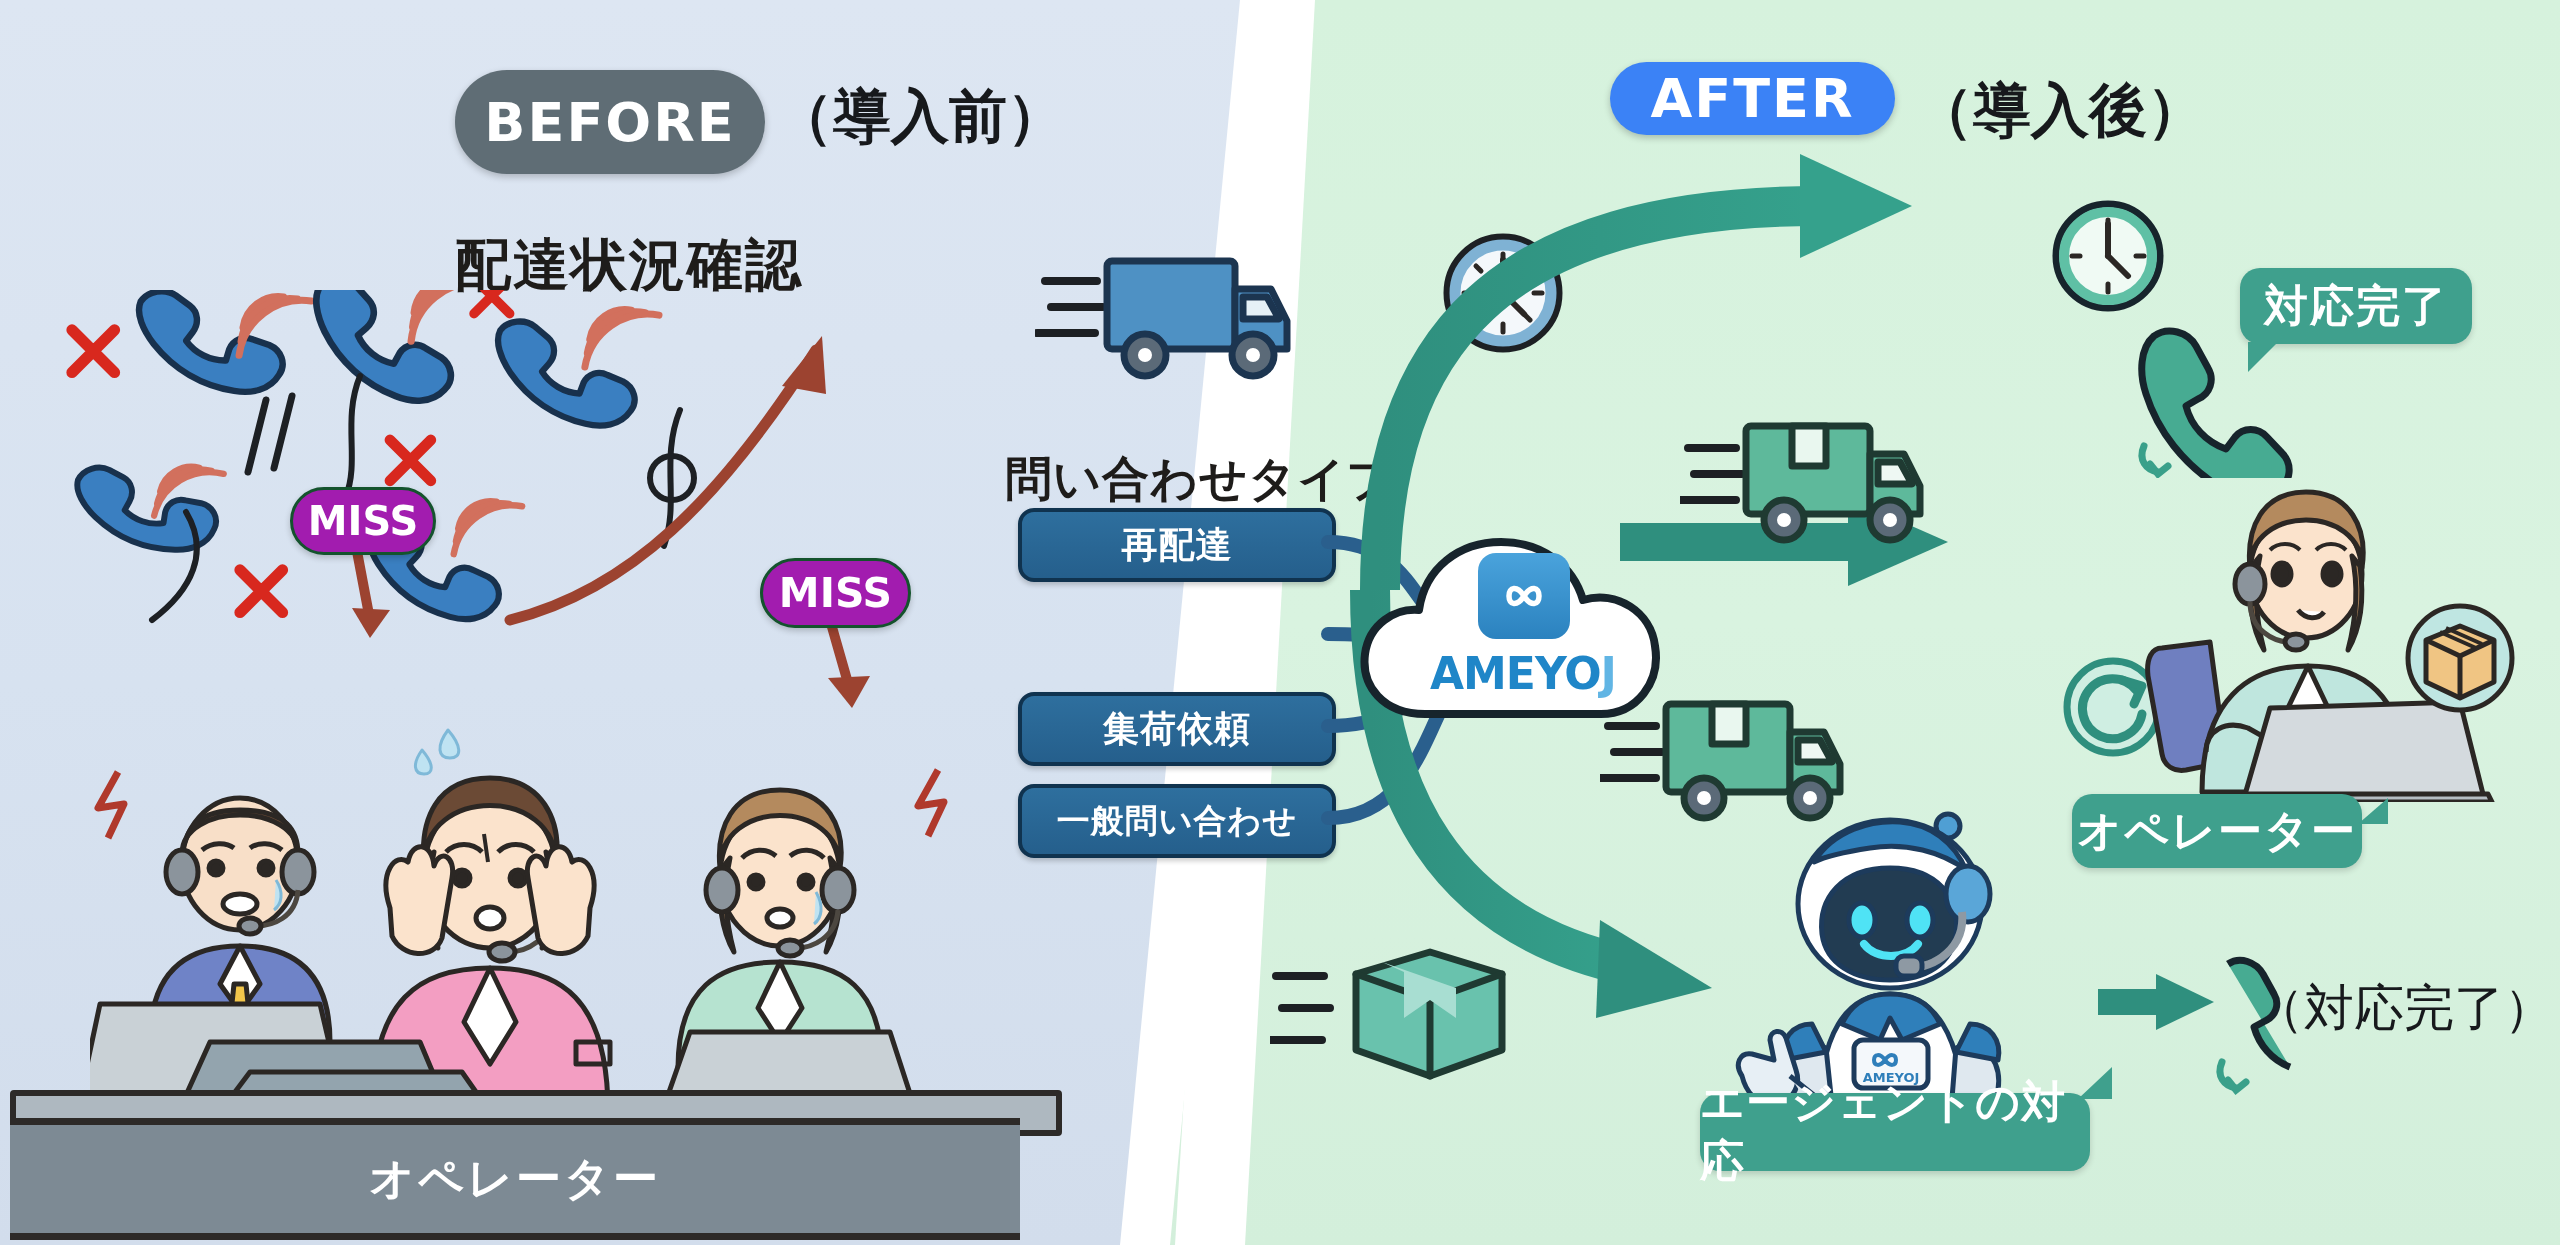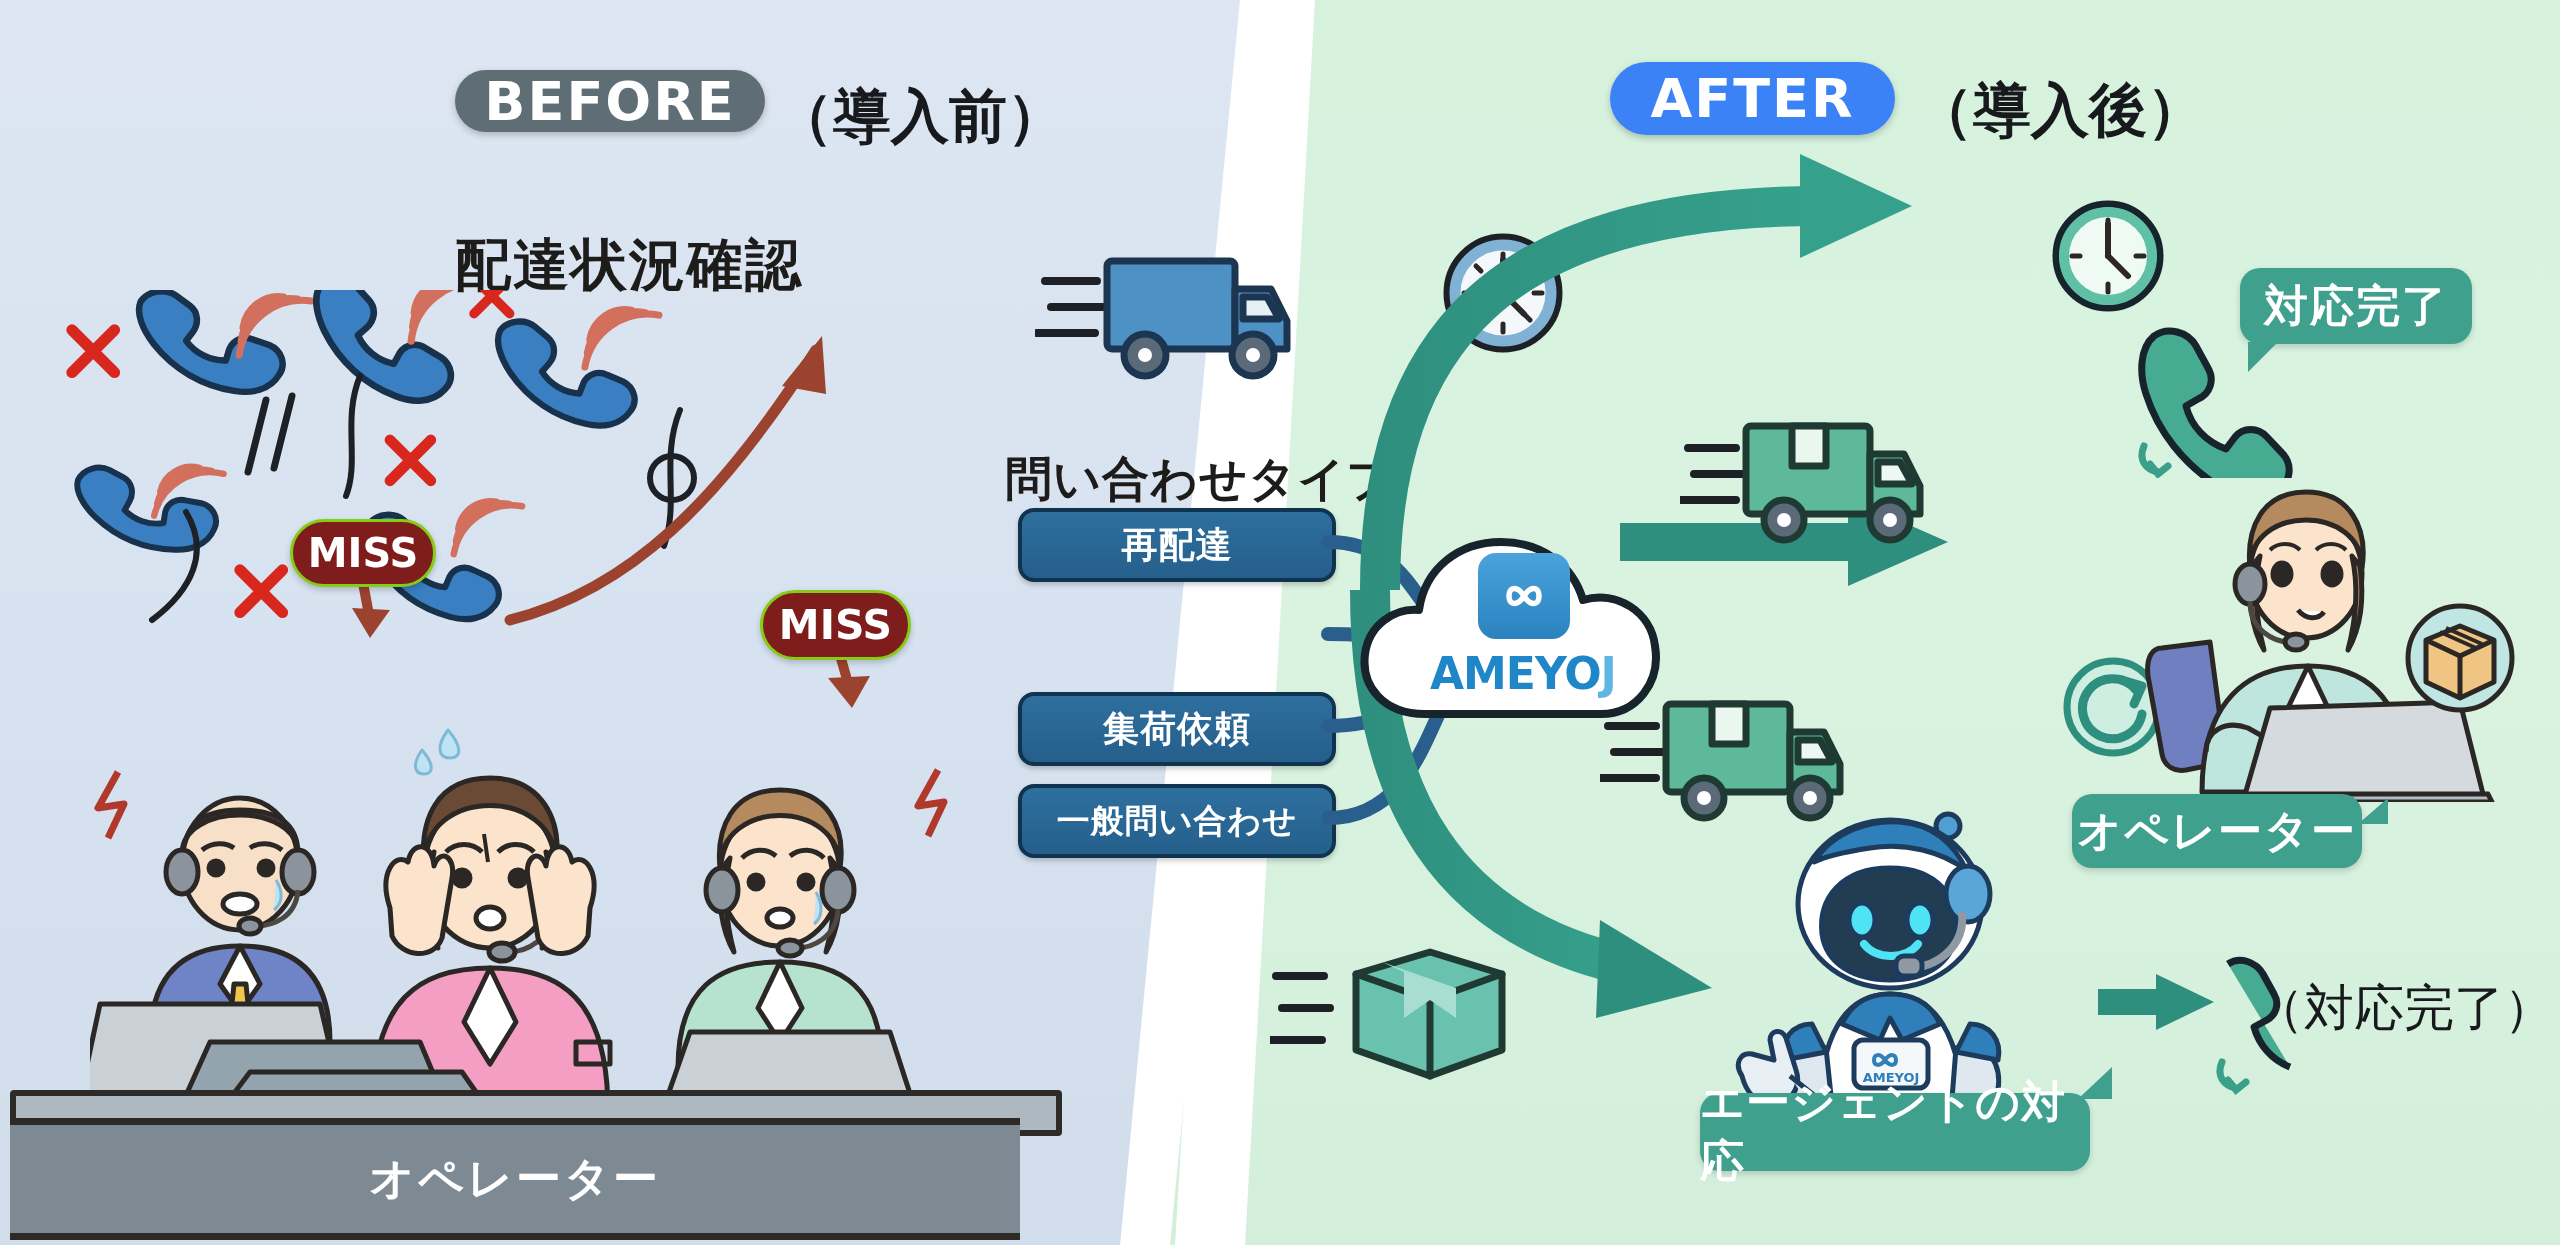--- a/index.html
+++ b/index.html
@@ -27,40 +27,40 @@
     background:#ffffff;
     clip-path:polygon(75px 0,140px 0,70px 1245px,0 1245px);
   }
 
   
   .pill{
     position:absolute;display:flex;align-items:center;justify-content:center;
     border-radius:999px;color:#fff;font-weight:bold;letter-spacing:2px;
     box-shadow:0 3px 7px rgba(0,0,0,.22);
   }
-  .pill-before{left:455px;top:70px;width:310px;height:62px;background:#5f6d75;font-size:54px;}
+  .pill-before{left:455px;top:70px;width:310px;height:104px;background:#5f6d75;font-size:54px;}
   .pill-after{left:1610px;top:62px;width:285px;height:73px;background:#3b82f6;font-size:54px;}
 
   .paren{
     position:absolute;color:#17191c;font-weight:bold;font-size:58px;
     font-family:"DejaVu Sans","Liberation Sans",sans-serif;white-space:nowrap;
   }
   .paren-before{left:775px;top:78px;}
   .paren-after{left:1915px;top:72px;}
 
   .torikoboshi{
     position:absolute;left:455px;top:228px;font-size:56px;font-weight:bold;
     color:#1e1c1a;letter-spacing:2px;white-space:nowrap;
   }
 
   
   .miss{
     position:absolute;display:flex;align-items:center;justify-content:center;
-    background:#7f1d1d;color:#fff;font-weight:bold;border-radius:999px;
-    box-shadow:0 3px 6px rgba(0,0,0,.2);border:3px solid #84cc16;margin-top:32px;
+    background:#a21caf;color:#fff;font-weight:bold;border-radius:999px;
+    box-shadow:0 3px 6px rgba(0,0,0,.2);border:3px solid #14532d;
   }
   .miss-1{left:290px;top:487px;width:140px;height:62px;font-size:40px;}
   .miss-2{left:760px;top:558px;width:145px;height:64px;font-size:41px;}
 
   
   .deskbar{
     position:absolute;left:10px;top:1118px;width:1010px;height:108px;
     background:#7d8a94;border-top:7px solid #2d2a28;border-bottom:7px solid #2d2a28;
     display:flex;align-items:center;justify-content:center;
   }

